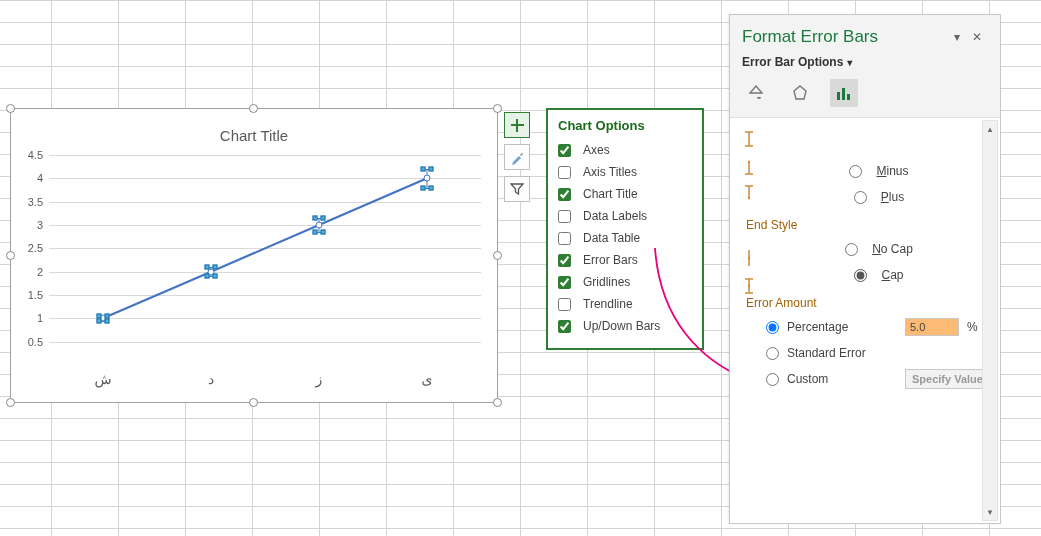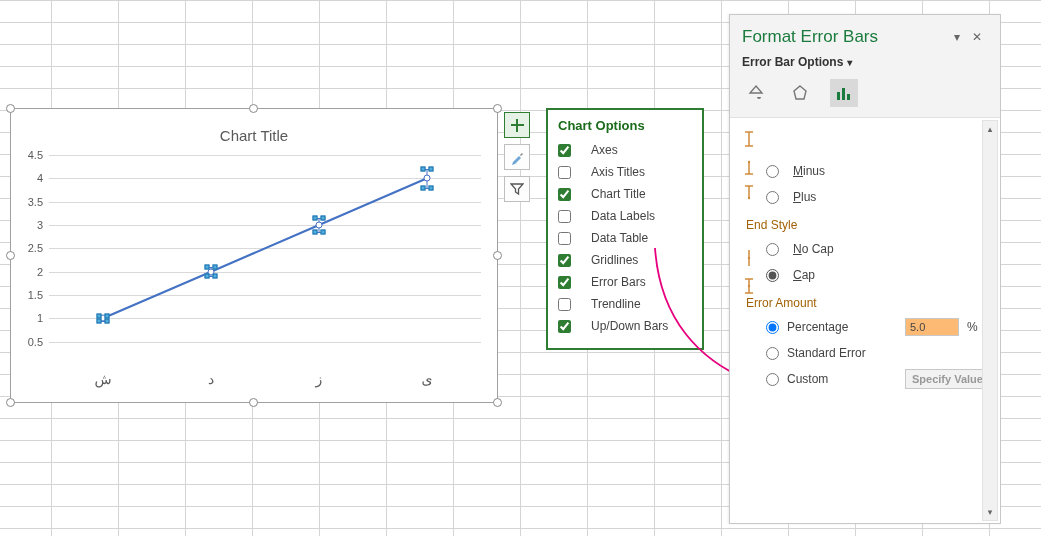--- a/index.html
+++ b/index.html
@@ -95,21 +95,21 @@
     width: 158px; height: 242px;
     background: #fff;
     border: 2px solid #2e7d32;
     padding: 8px 10px 4px;
   }
   .ce-popup .hd {
     color: #1b6b1b; font-weight: 600; font-size: 13px;
     margin-bottom: 6px;
   }
   .ce-row {
-    display: flex; align-items: center; gap: 20px;
+    display: flex; align-items: center; gap: 12px;
     height: 22px; font-size: 12px; color: #444;
   }
   .ce-row input[type=checkbox] {
     width: 13px; height: 13px; accent-color: #2e7d32;
   }
   
   .annot-svg { position: absolute; inset: 0; pointer-events: none; }
 
   
   .pane {
@@ -145,20 +145,21 @@
     padding: 12px 8px 12px 36px; position: relative;
     font-size: 12px; color: #444;
   }
   .dir-ic {
     position: absolute; left: 10px; width: 18px; text-align: center;
     color: #d08a3a;
   }
   .opt-row {
     display: flex; align-items: center; gap: 14px;
     height: 26px;
+    justify-content: center;
   }
   .opt-row input[type=radio] { accent-color: #555; }
   .opt-label { }
   .opt-label .u { text-decoration: underline; }
   .sec-hd { color: #a16207; margin: 8px 0 4px -20px; }
   .val-box {
     width: 54px; height: 18px; font-size: 11px;
     border: 1px solid #c8c8c8; padding: 1px 4px;
     background: #fdba74; color: #444;
   }
@@ -310,25 +311,25 @@
       <label class="ce-row">
         <input type="checkbox" style="">
         <span>Data Labels</span>
       </label>
       <label class="ce-row">
         <input type="checkbox" style="">
         <span>Data Table</span>
       </label>
       <label class="ce-row">
         <input type="checkbox" checked="" style="">
+        <span>Error Bars</span>
+      </label>
+      <label class="ce-row">
+        <input type="checkbox" checked="" style="">
         <span>Gridlines</span>
-      </label>
-      <label class="ce-row">
-        <input type="checkbox" checked="" style="">
-        <span>Error Bars</span>
       </label>
       <label class="ce-row">
         <input type="checkbox" style="">
         <span>Trendline</span>
       </label>
       <label class="ce-row">
         <input type="checkbox" checked="" style="">
         <span>Up/Down Bars</span>
       </label>
     </div>

